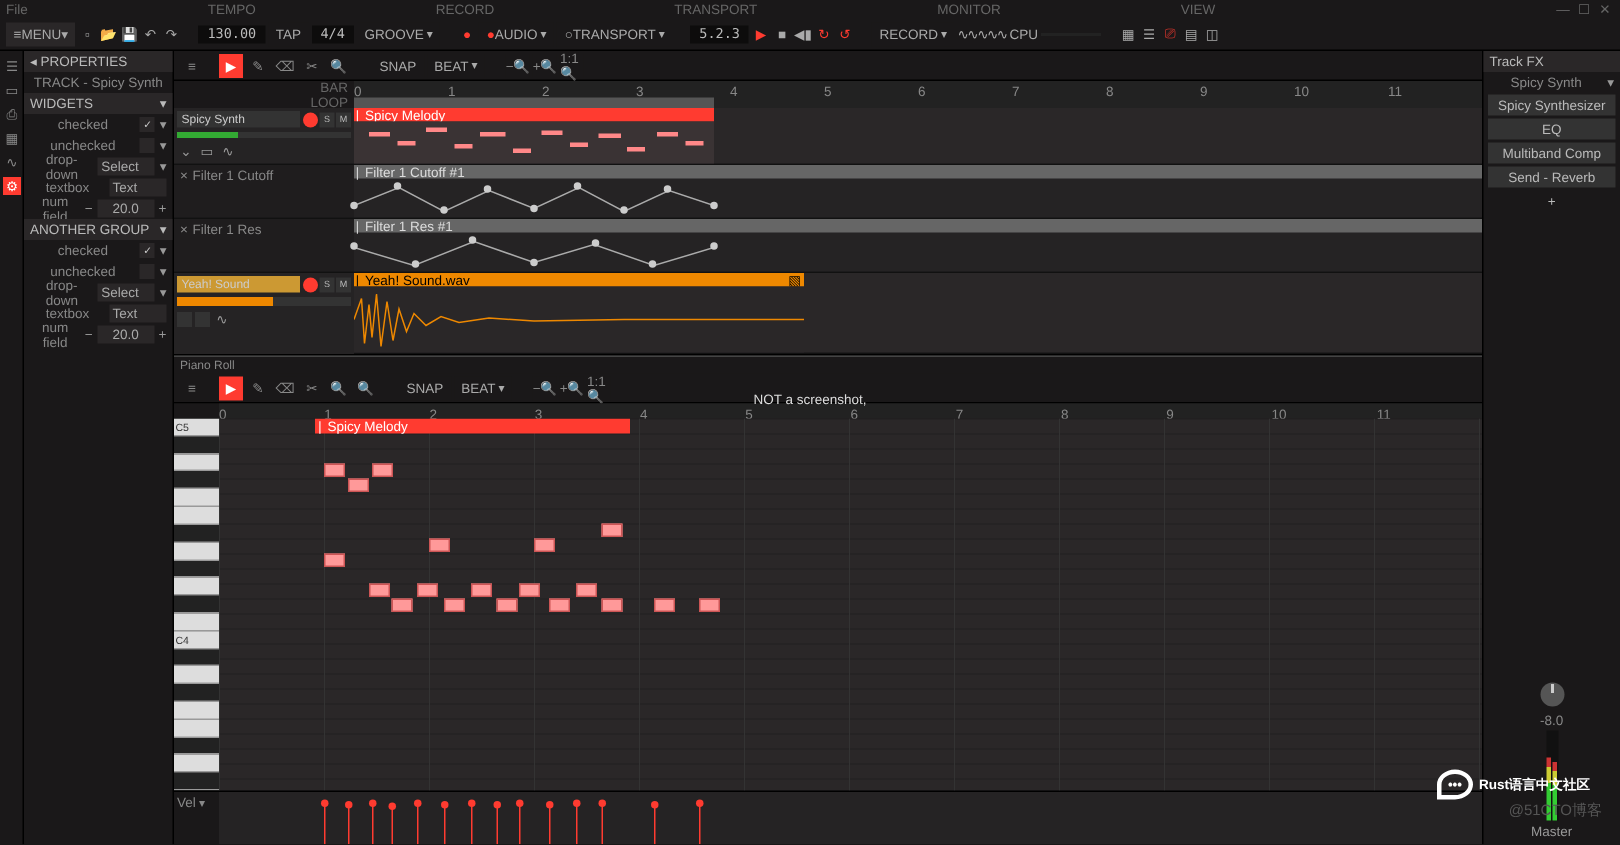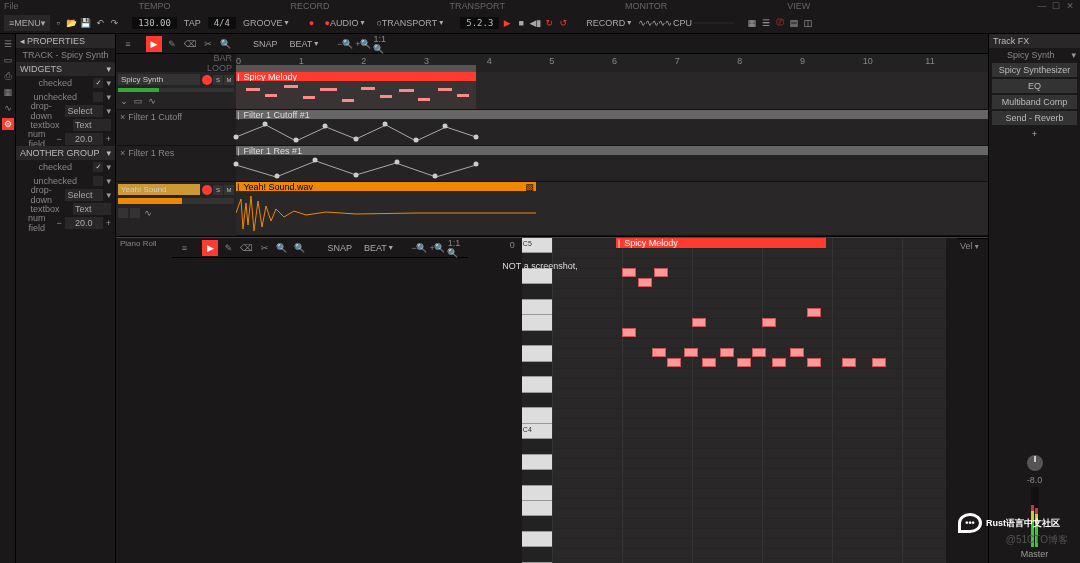--- a/index.html
+++ b/index.html
@@ -80,21 +80,21 @@
 
 
 .lane { display: flex; height: 36px; border-bottom: 1px solid #111; }
 .lane-hdr { width: 120px; background: #1f1d1e; display: flex; align-items: flex-start; padding: 2px 4px; gap: 3px; color: #888; font-size: 8px; }
 .lane-lane { flex: 1; position: relative; background: #252324; }
 .auto-hdr { position: absolute; top: 0; left: 0; right: 0; height: 9px; background: #666; color: #ddd; font-size: 7px; padding: 0 2px; }
 .curve { position: absolute; top: 9px; bottom: 0; left: 0; width: 240px; }
 .pt { position: absolute; width: 5px; height: 5px; background: #ccc; border-radius: 50%; transform: translate(-50%, -50%); }
 
 
-.proll { flex: 1; display: flex; flex-direction: row; background: #1a1819; border-top: 1px solid #444; gap: 12px; }
+.proll { flex: 1; display: flex; flex-direction: column; background: #1a1819; border-top: 1px solid #444; }
 .proll-title { padding: 1px 4px; font-size: 8px; color: #888; background: #1a1819; }
 .proll-body { flex: 1; display: flex; overflow: hidden; }
 .keys { width: 30px; background: #1a1819; display: flex; flex-direction: column; }
 .key { flex: 1; background: #ddd; border-bottom: 1px solid #999; }
 .key.black { background: #222; }
 .key-lbl { font-size: 7px; color: #333; padding-left: 1px; }
 .proll-grid { flex: 1; position: relative; background: #2a2728; }
 .pclip-hdr { position: absolute; top: 0; left: 64px; width: 210px; height: 10px; background: #ff3b30; color: #fff; font-size: 7px; padding: 0 3px; }
 .grid-lines { position: absolute; inset: 0; background-image: repeating-linear-gradient(to right, #333 0, #333 1px, transparent 1px, transparent 70px), repeating-linear-gradient(to bottom, #252324 0, #252324 1px, transparent 1px, transparent 10px); }
 .pnote { position: absolute; height: 9px; background: #f99; border: 1px solid #c55; }

